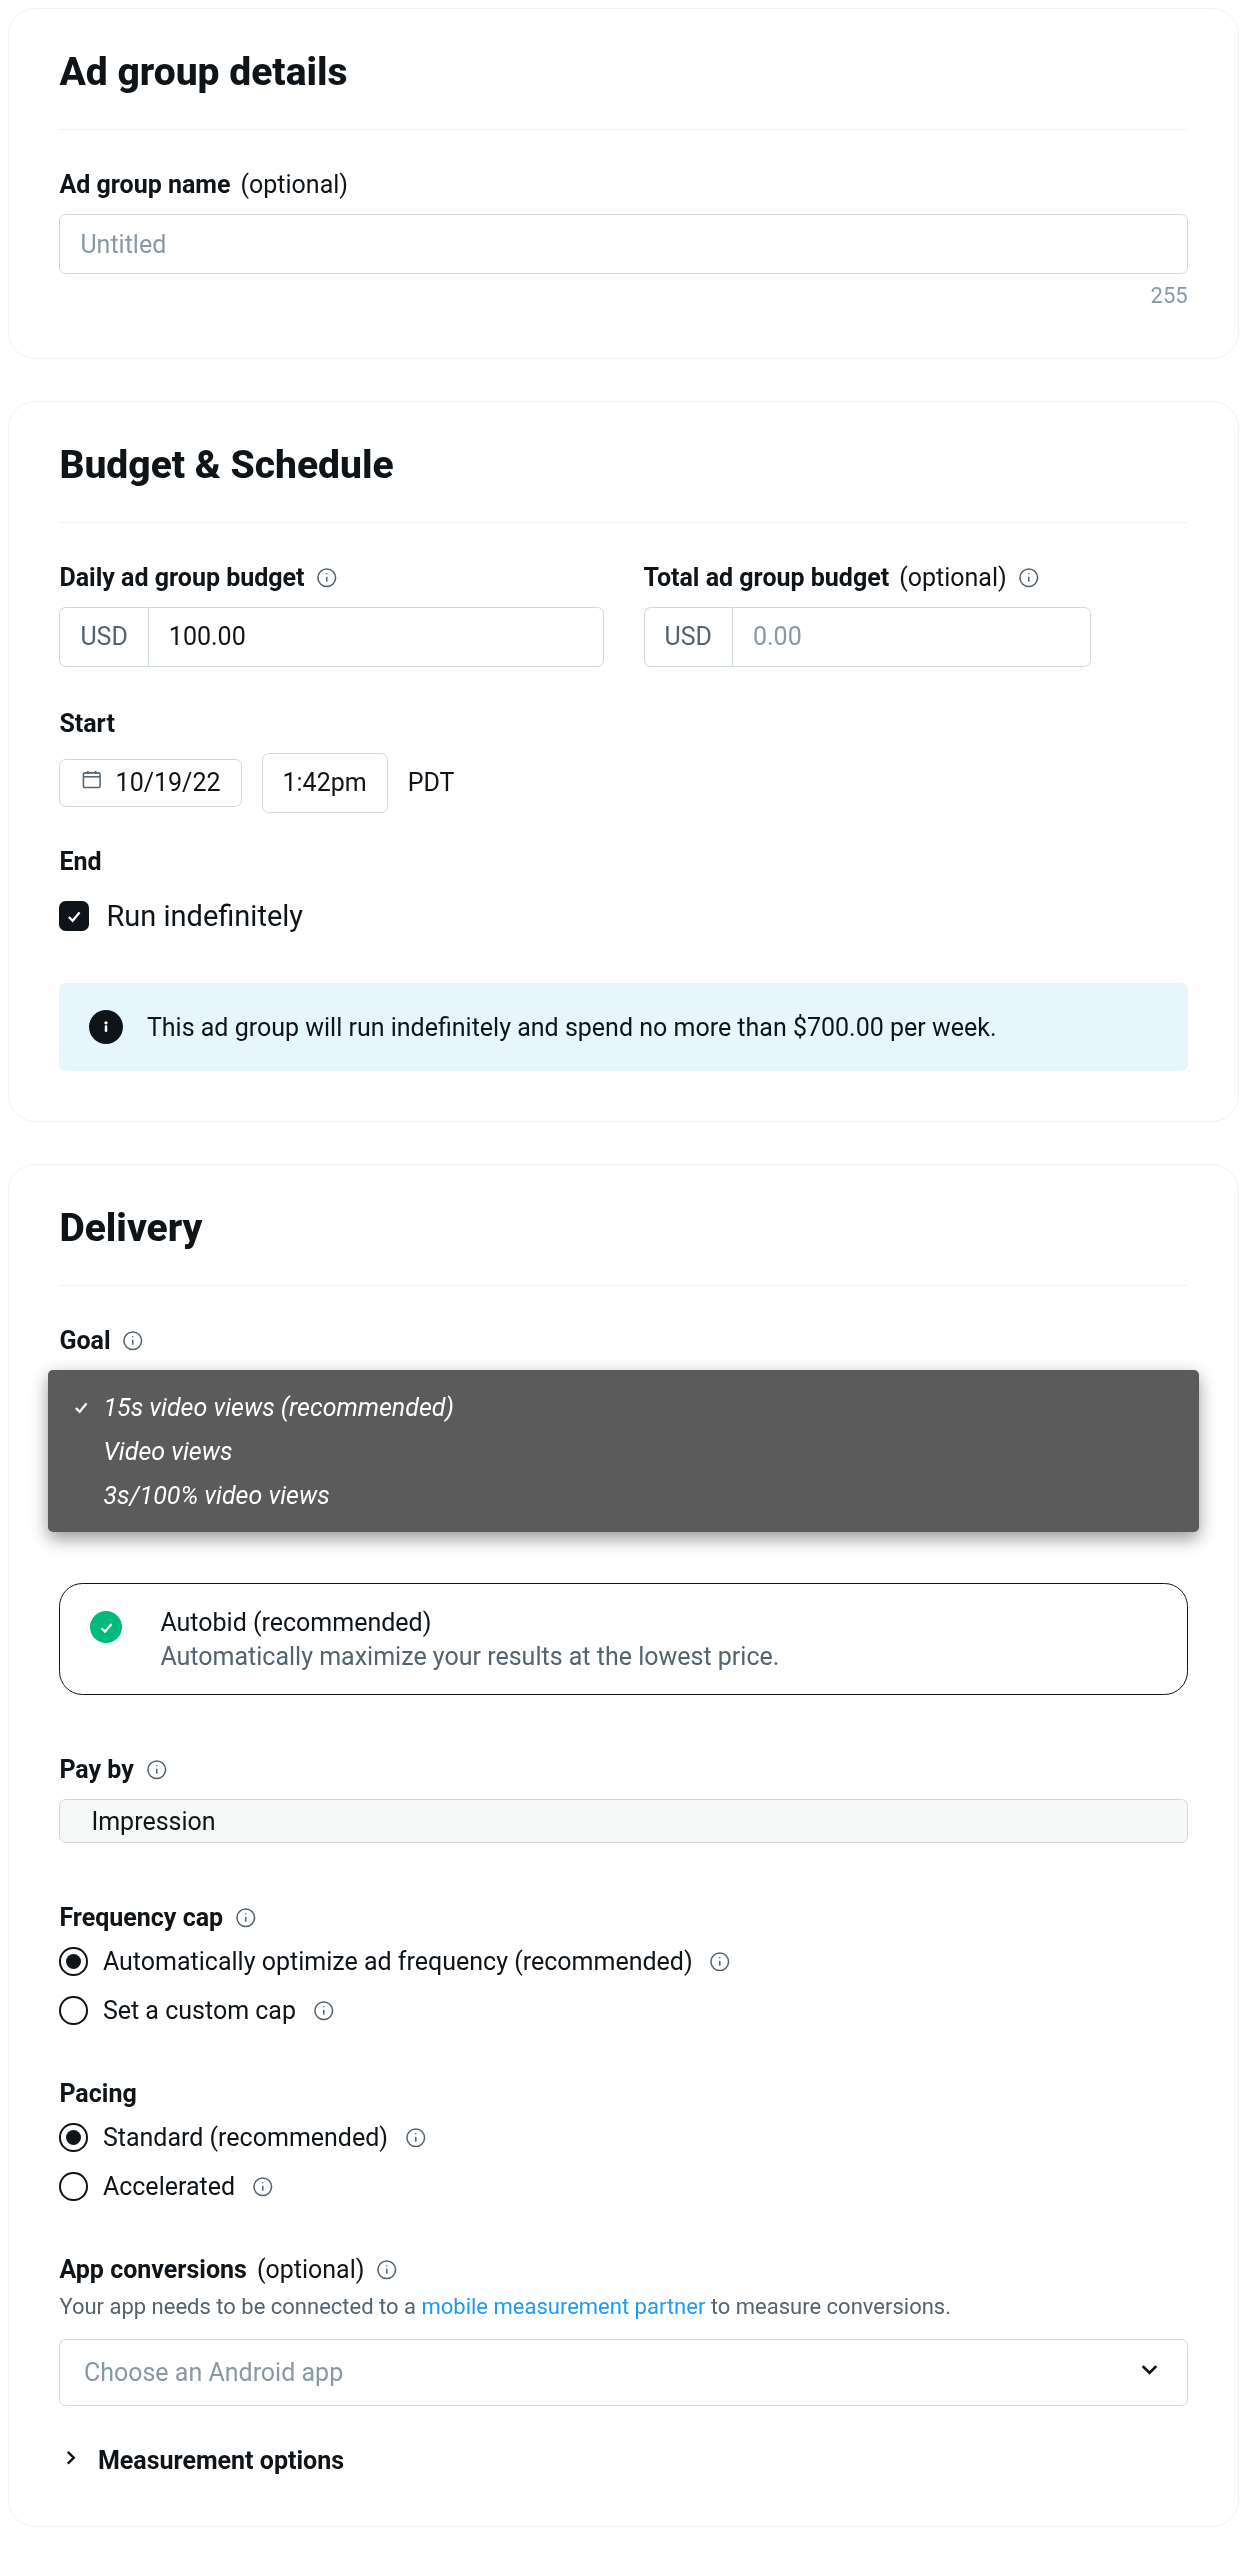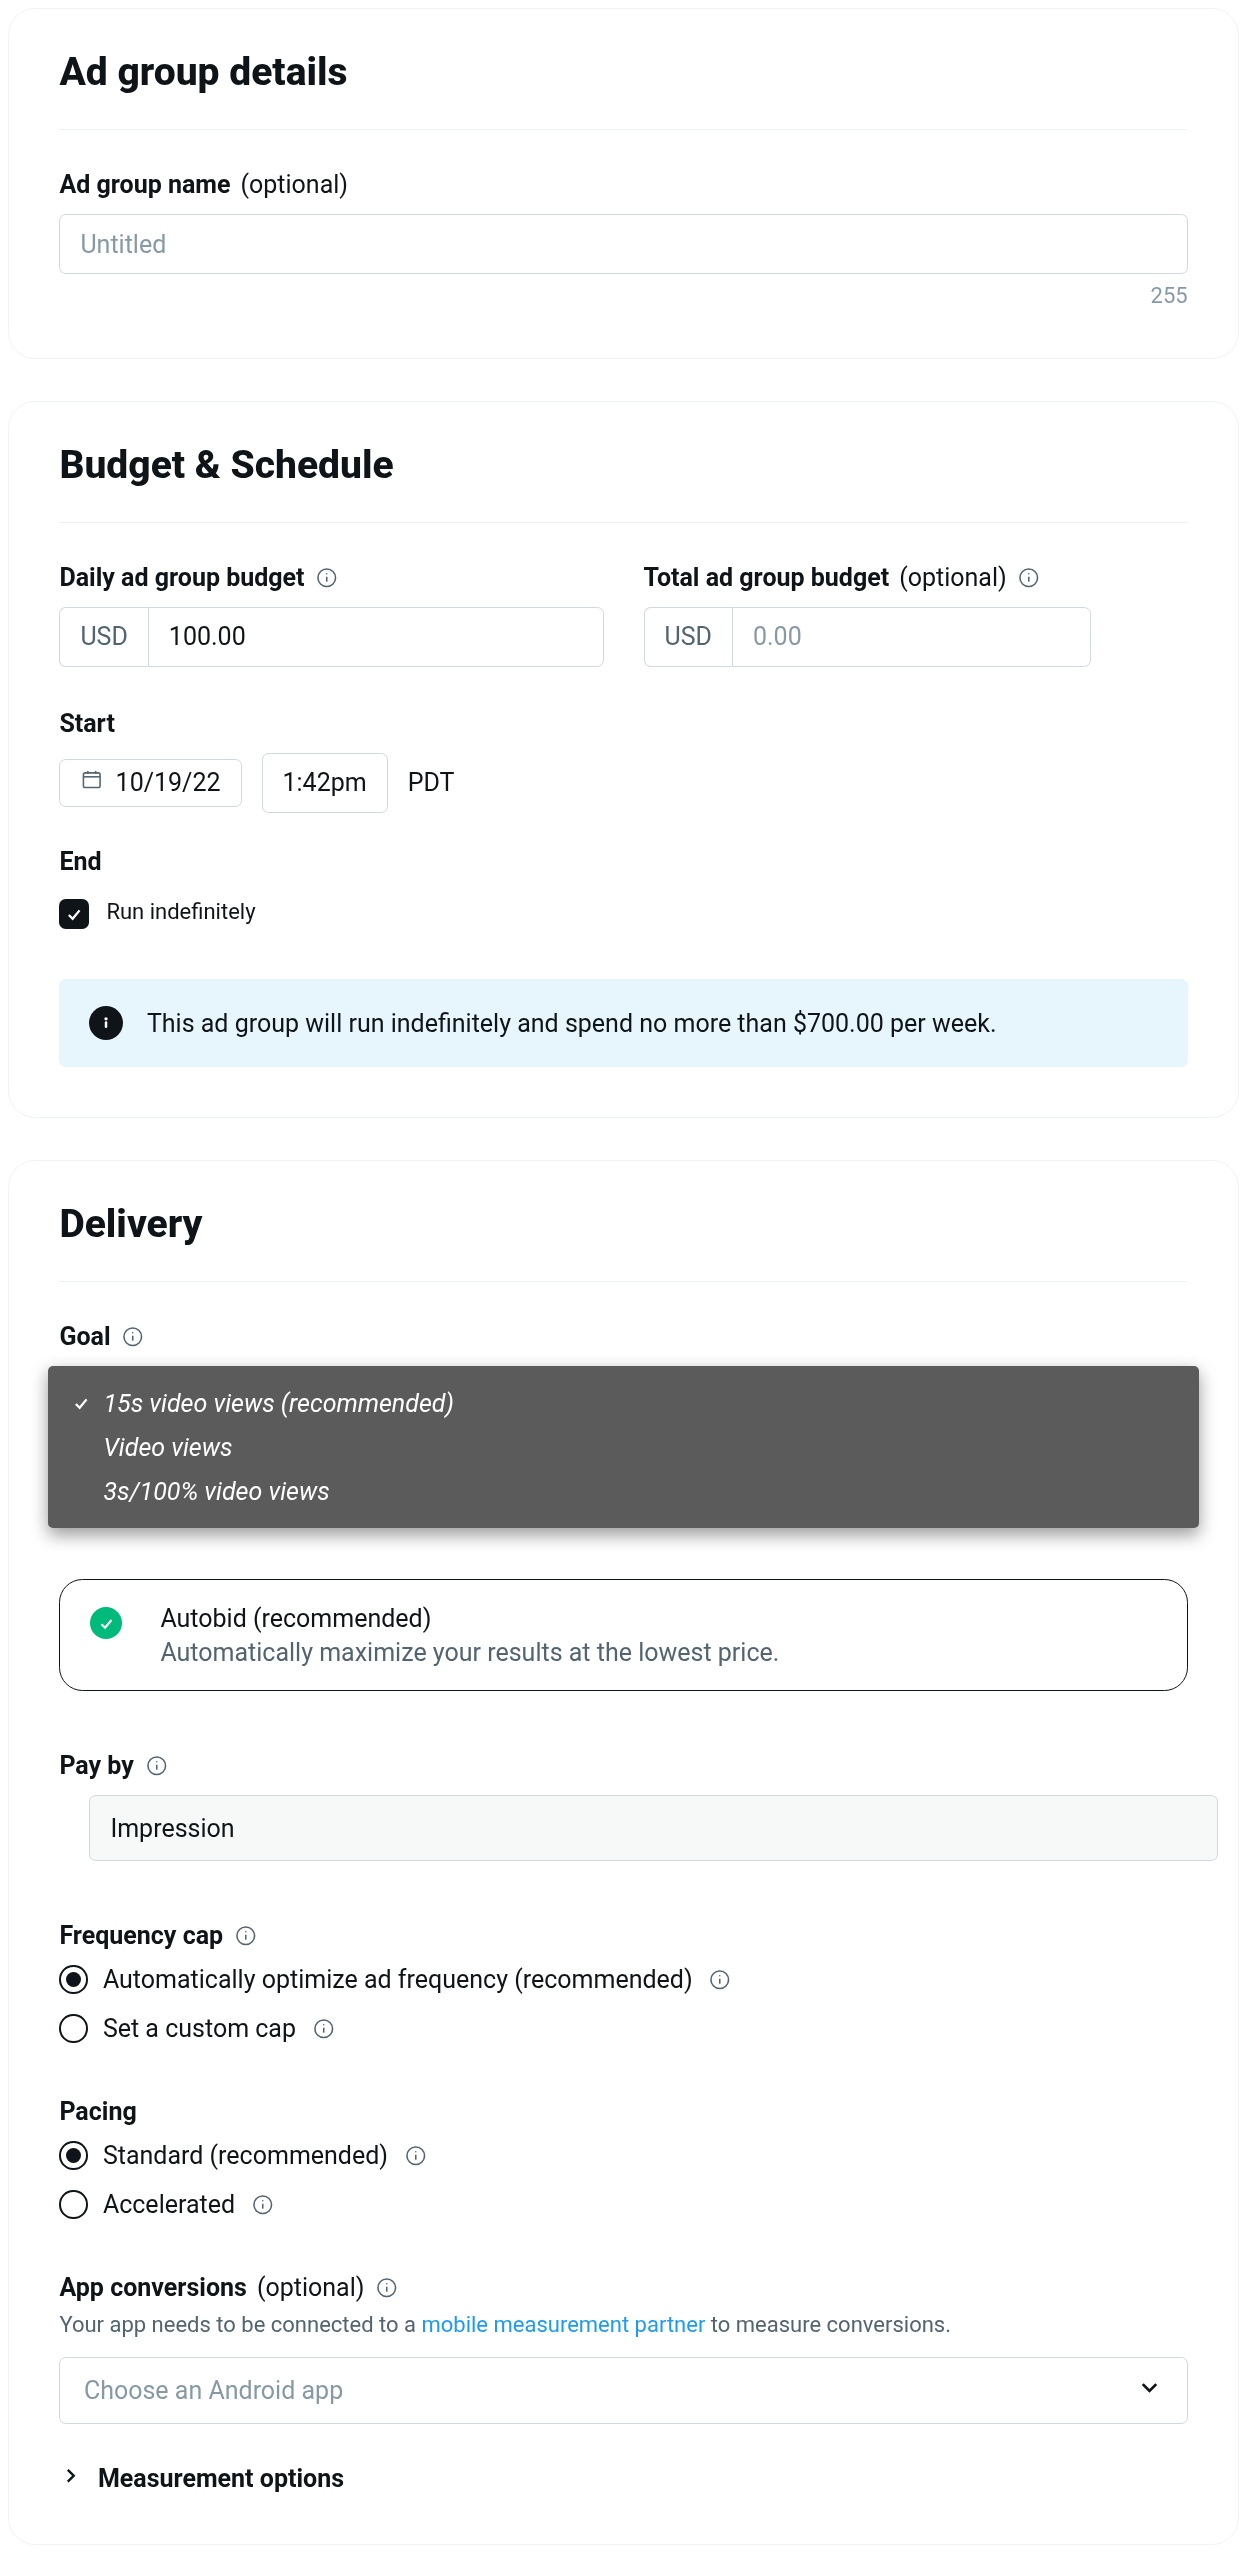--- a/index.html
+++ b/index.html
@@ -104,22 +104,23 @@
     height: 60px;
     padding: 0 20px;
     border: 1.7px solid #cfd9de;
     border-radius: 6.7px;
     font-size: 25px;
     background: #fff;
   }
   .tz-label { font-size: 25px; color: #0f1419; }
   .check-row {
     display: flex;
+    align-items: center;
     gap: 17px;
-    font-size: 22px;
+    font-size: 29px;
   }
   .checkbox {
     width: 30px; height: 30px; border-radius: 6.7px;
     background: #0f1419; display: flex; align-items: center; justify-content: center;
   }
   .checkbox svg { width: 18.4px; height: 18.4px; stroke: #fff; stroke-width: 3; fill: none; }
   .info-banner {
     margin-top: 50px;
     background: #e7f5fd;
     border-radius: 6.7px;
@@ -172,23 +173,23 @@
   }
   .green-check {
     width: 32px; height: 32px; border-radius: 50%; background:#00ba7c;
     display:flex; align-items:center; justify-content:center; flex-shrink:0;
     margin-top: 3.4px;
   }
   .green-check svg { width:17px; height:17px; stroke:#fff; stroke-width:3; fill:none; }
   .autobid-title { font-size:25px; color:#0f1419; margin-bottom: 5px; }
   .autobid-desc  { font-size:25px; color:#536471; }
   .readonly-select {
-    width:100%; height:66px; border:1.7px solid #cfd9de; border-radius:6.7px;
-    background:#f7f9f9; padding:0 20px; display:flex; align-items:center;
-    font-size:25px; color:#0f1419;margin-left:30px;
+    width:100%; height:44px; border:1.7px solid #cfd9de; border-radius:6.7px;
+    background:#f7f9f9; padding:0 31px; display:flex; align-items:center;
+    font-size:25px; color:#0f1419;
   }
   .radio-row { display:flex; align-items:center; gap:15px; font-size:25px; margin-bottom:20px; }
   .radio {
     width:28.5px; height:28.5px; border-radius:50%; border:2.5px solid #0f1419;
     display:flex; align-items:center; justify-content:center; flex-shrink:0;
   }
   .radio.checked::after { content:""; width:15px; height:15px; border-radius:50%; background:#0f1419; }
   .helper-text { font-size:22px; color:#536471; margin-top:5px; }
   .helper-text a { color:#1d9bf0; text-decoration:none; }
   .app-select {

